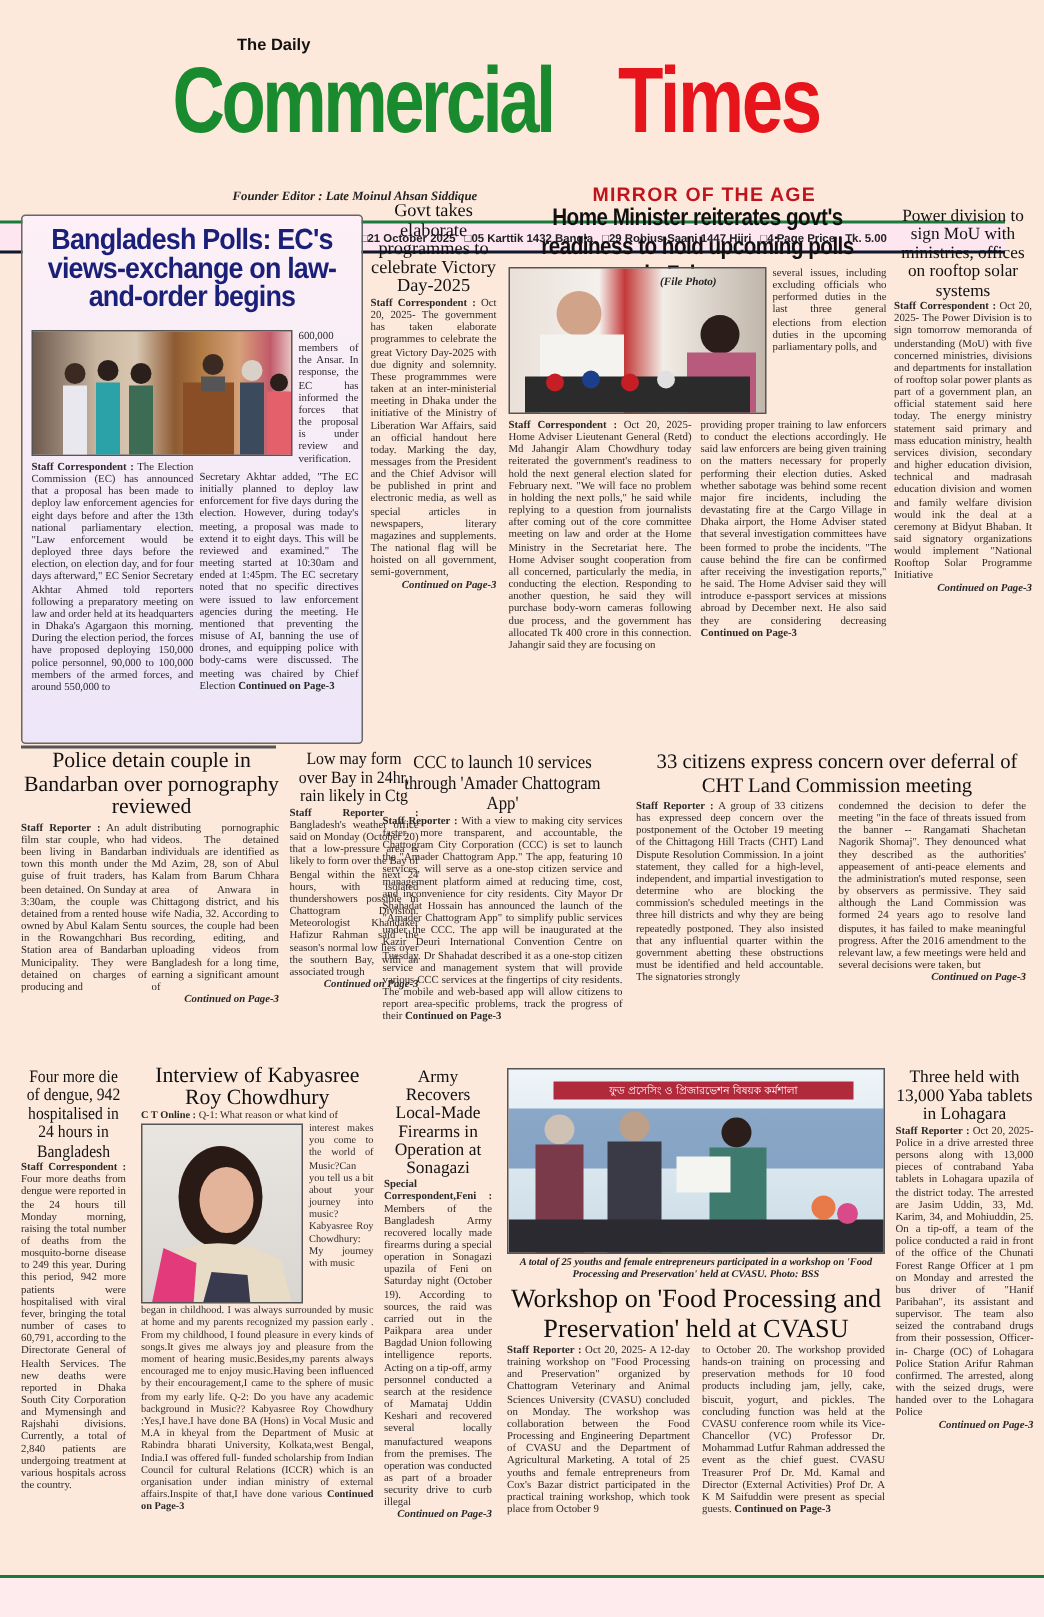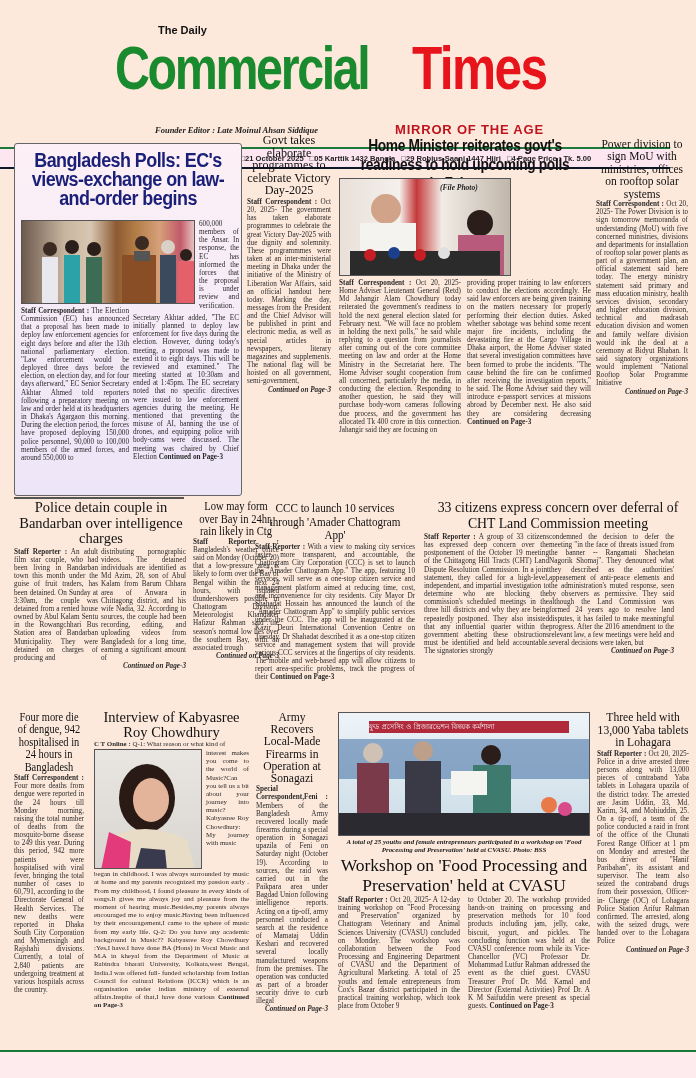--- a/index.html
+++ b/index.html
@@ -97,20 +97,21 @@
       <circle cx="140" cy="44" r="13" fill="#2a1d1a"></circle>
         <rect x="118" y="56" width="46" height="42" fill="#b85a7c"></rect>
       <rect x="10" y="72" width="150" height="26" fill="#2b2b2b"></rect>
       <circle cx="30" cy="76" r="6" fill="#c51e24"></circle>
         <circle cx="54" cy="74" r="6" fill="#1c3f8c"></circle>
         <circle cx="80" cy="76" r="6" fill="#c51e24"></circle>
         <circle cx="104" cy="74" r="6" fill="#e0e0e0"></circle>
     </svg>
     <div class="abs" style="left:100px;top:4px;font-style:italic;font-weight:bold;font-size:7.5px;color:#222">(File Photo)</div>
   </div>
+  <div class="j abs" style="left:176px;top:42px;width:76px;">several issues, including excluding officials who performed duties in the last three general elections from election duties in the upcoming parliamentary polls, and</div>
   <div class="j abs" style="left:0;top:143px;width:122px;">
     <span class="by">Staff Correspondent :</span>
     <span>Oct 20, 2025- Home Adviser Lieutenant General (Retd) Md Jahangir Alam Chowdhury today reiterated the government's readiness to hold the next general election slated for February next. "We will face no problem in holding the next polls," he said while replying to a question from journalists after coming out of the core committee meeting on law and order at the Home Ministry in the Secretariat here. The Home Adviser sought cooperation from all concerned, particularly the media, in conducting the election. Responding to another question, he said they will purchase body-worn cameras following due process, and the government has allocated Tk 400 crore in this connection. Jahangir said they are focusing on</span>
   </div>
   <div class="j abs" style="left:128px;top:143px;width:124px;">
     <span>providing proper training to law enforcers to conduct the elections accordingly. He said law enforcers are being given training on the matters necessary for properly performing their election duties. Asked whether sabotage was behind some recent major fire incidents, including the devastating fire at the Cargo Village in Dhaka airport, the Home Adviser stated that several investigation committees have been formed to probe the incidents. "The cause behind the fire can be confirmed after receiving the investigation reports," he said. The Home Adviser said they will introduce e-passport services at missions abroad by December next. He also said they are considering decreasing</span>
     <span class="by">Continued on Page-3</span>
   </div>
 </div>
 
@@ -119,21 +120,21 @@
   <div class="j">
     <span class="by">Staff Correspondent :</span>
     <span>Oct 20, 2025- The Power Division is to sign tomorrow memoranda of understanding (MoU) with five concerned ministries, divisions and departments for installation of rooftop solar power plants as part of a government plan, an official statement said here today. The energy ministry statement said primary and mass education ministry, health services division, secondary and higher education division, technical and madrasah education division and women and family welfare division would ink the deal at a ceremony at Bidyut Bhaban. It said signatory organizations would implement "National Rooftop Solar Programme Initiative</span>
     <span class="cont">Continued on Page-3</span>
   </div>
 </div>
 
 <div class="sep" style="left:14px;top:497px;width:170px;height:1.5px"></div>
 
 <div class="abs" style="left:14px;top:500px;width:174px;">
-  <div class="hs" style="font-size:14.5px;line-height:15.6px;font-weight:normal;color:#111">Police detain couple in Bandarban over intelligence charges</div>
+  <div class="hs" style="font-size:14.5px;line-height:15.6px;font-weight:normal;color:#111">Police detain couple in Bandarban over pornography reviewed</div>
   <div style="display:flex;gap:3px;margin-top:1px">
     <div class="j" style="width:84px">
       <span class="by">Staff Reporter :</span>
       <span>An adult film star couple, who had been living in Bandarban town this month under the guise of fruit traders, has been detained. On Sunday at 3:30am, the couple was detained from a rented house owned by Abul Kalam Sentu in the Rowangchhari Bus Station area of Bandarban Municipality. They were detained on charges of producing and</span>
     </div>
     <div class="j" style="width:85px">
       <span>distributing pornographic videos. The detained individuals are identified as Md Azim, 28, son of Abul Kalam from Barum Chhara area of Anwara in Chittagong district, and his wife Nadia, 32. According to sources, the couple had been recording, editing, and uploading videos from Bangladesh for a long time, earning a significant amount of</span>
       <span class="cont">Continued on Page-3</span>
     </div>
   </div>
@@ -152,21 +153,21 @@
   <div class="hs" style="font-size:12.4px;line-height:13.6px;font-weight:normal;color:#111;transform:scaleX(0.9)">CCC to launch 10 services through 'Amader Chattogram App'</div>
   <div class="j">
     <span class="by">Staff Reporter :</span>
     <span>With a view to making city services faster, more transparent, and accountable, the Chattogram City Corporation (CCC) is set to launch the "Amader Chattogram App." The app, featuring 10 services, will serve as a one-stop citizen service and management platform aimed at reducing time, cost, and inconvenience for city residents. City Mayor Dr Shahadat Hossain has announced the launch of the "Amader Chattogram App" to simplify public services under the CCC. The app will be inaugurated at the Kazir Deuri International Convention Centre on Tuesday. Dr Shahadat described it as a one-stop citizen service and management system that will provide various CCC services at the fingertips of city residents. The mobile and web-based app will allow citizens to report area-specific problems, track the progress of their</span>
     <span class="by">Continued on Page-3</span>
   </div>
 </div>
 
 <div class="abs" style="left:424px;top:500px;width:268px;">
   <div class="hs" style="font-size:13.8px;line-height:16px;font-weight:normal;color:#111">33 citizens express concern over deferral of CHT Land Commission meeting</div>
-  <div style="display:flex;margin-top:1px">
+  <div style="display:flex;gap:10px;margin-top:1px">
     <div class="j" style="width:125px">
       <span class="by">Staff Reporter :</span>
       <span>A group of 33 citizens has expressed deep concern over the postponement of the October 19 meeting of the Chittagong Hill Tracts (CHT) Land Dispute Resolution Commission. In a joint statement, they called for a high-level, independent, and impartial investigation to determine who are blocking the commission's scheduled meetings in the three hill districts and why they are being repeatedly postponed. They also insisted that any influential quarter within the government abetting these obstructions must be identified and held accountable. The signatories strongly</span>
     </div>
     <div class="j" style="width:125px">
       <span>condemned the decision to defer the meeting "in the face of threats issued from the banner -- Rangamati Shachetan Nagorik Shomaj". They denounced what they described as the authorities' appeasement of anti-peace elements and the administration's muted response, seen by observers as permissive. They said although the Land Commission was formed 24 years ago to resolve land disputes, it has failed to make meaningful progress. After the 2016 amendment to the relevant law, a few meetings were held and several decisions were taken, but</span>
       <span class="cont">Continued on Page-3</span>
     </div>
   </div>
 </div>
@@ -207,21 +208,21 @@
   <div class="hs" style="font-size:11.6px;line-height:12.2px;font-weight:normal;color:#111">Army Recovers Local-Made Firearms in Operation at Sonagazi</div>
   <div class="j">
     <span class="by">Special Correspondent,Feni :</span>
     <span>Members of the Bangladesh Army recovered locally made firearms during a special operation in Sonagazi upazila of Feni on Saturday night (October 19). According to sources, the raid was carried out in the Paikpara area under Bagdad Union following intelligence reports. Acting on a tip-off, army personnel conducted a search at the residence of Mamataj Uddin Keshari and recovered several locally manufactured weapons from the premises. The operation was conducted as part of a broader security drive to curb illegal</span>
     <span class="cont">Continued on Page-3</span>
   </div>
 </div>
 
 <div class="abs" style="left:338px;top:712px;width:252px;">
   <div class="photo" style="position:relative;width:252px;height:124px;background:linear-gradient(#eef4f8,#c9dbe6)">
-    <div style="position:absolute;left:30px;top:8px;width:200px;height:12px;background:#b02a3c;color:#fff;font-size:7px;line-height:12px;font-family:'DejaVu Sans',sans-serif;overflow:hidden">ফুড প্রসেসিং ও প্রিজারভেশন বিষয়ক কর্মশালা</div>
+    <div style="position:absolute;left:30px;top:8px;width:200px;height:12px;background:#b02a3c;color:#fff;font-size:7px;text-align:center;line-height:12px;font-family:'DejaVu Sans',sans-serif;overflow:hidden">ফুড প্রসেসিং ও প্রিজারভেশন বিষয়ক কর্মশালা</div>
     <svg width="252" height="124" style="position:absolute;left:0;top:0">
       <rect x="0" y="26" width="252" height="40" fill="#2f5f9a" opacity="0.5"></rect>
       <circle cx="34" cy="40" r="10" fill="#cfc1b4"></circle>
         <rect x="18" y="50" width="32" height="74" fill="#7a3a4a"></rect>
       <circle cx="84" cy="38" r="10" fill="#bda08a"></circle>
         <rect x="66" y="48" width="36" height="76" fill="#3a3a46"></rect>
       <circle cx="152" cy="42" r="10" fill="#2a1d1a"></circle>
         <rect x="134" y="52" width="38" height="72" fill="#3f7a6e"></rect>
       <rect x="112" y="58" width="36" height="24" fill="#f4f4f0"></rect>
       <rect x="0" y="100" width="252" height="24" fill="#2a2a30"></rect>

